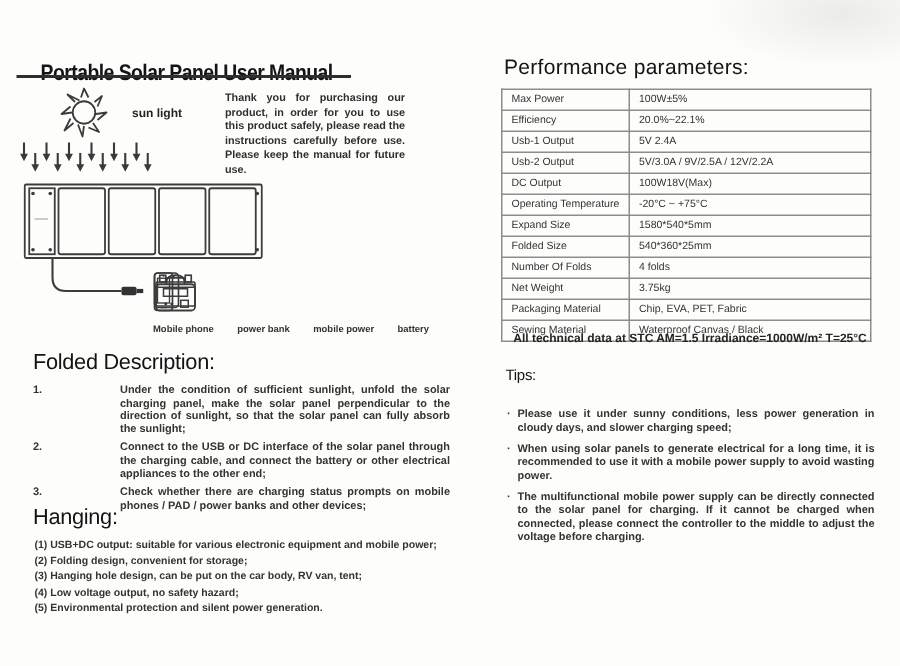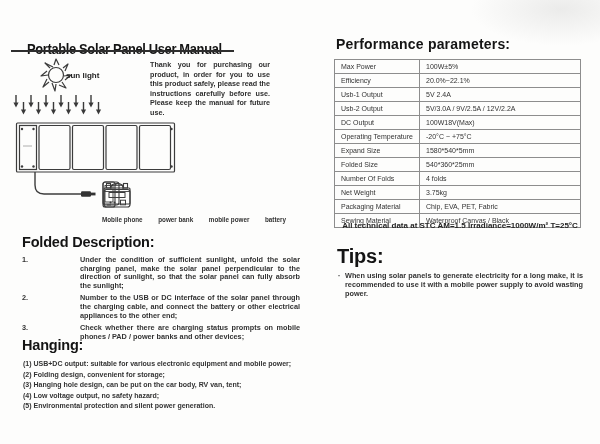--- a/index.html
+++ b/index.html
@@ -13,35 +13,35 @@
     background:radial-gradient(ellipse at 70% 20%, #ebebea 0%, rgba(255,255,255,0) 70%);}
   
   .title{
     position:absolute;left:27px;top:30px;
     font-size:15px;font-weight:700;color:#141414;letter-spacing:-.4px;
     transform:scaleX(.86);transform-origin:left top;white-space:nowrap;
   }
   .title-rule{position:absolute;left:11px;top:50px;width:223px;height:2px;background:#2e2e2e;}
   .illustration{position:absolute;left:10px;top:57px;width:292px;height:166px;}
   .illustration svg{position:absolute;left:0;top:0;}
-  .sun-label{position:absolute;left:56px;top:14px;font-size:8px;font-weight:700;color:#222;}
+  .sun-label{position:absolute;left:78px;top:14px;font-size:8px;font-weight:700;color:#222;}
   .intro{
     position:absolute;left:137px;top:0;width:120px;
     font-size:7.2px;line-height:1.33;font-weight:700;color:#2f2f2f;
     text-align:justify;margin:3px;
   }
   .devices{
     position:absolute;left:92px;top:124px;width:184px;height:42px;
     display:flex;justify-content:space-between;align-items:flex-end;
   }
   .device{display:flex;flex-direction:column;align-items:center;}
   .device .dev-label{font-size:6.3px;font-weight:700;color:#333;margin-top:3px;white-space:nowrap;}
   .sec-heading{
     position:absolute;margin:0;
-    font-size:14.5px;font-weight:700;color:#141414;letter-spacing:-.2px;white-space:nowrap;
+    font-size:14.5px;font-weight:400;color:#141414;letter-spacing:-.2px;white-space:nowrap;
   }
   .desc-list{position:absolute;left:22px;top:256px;width:278px;}
   .desc-item{display:flex;margin-bottom:4px;font-size:7.3px;line-height:1.18;font-weight:700;color:#333;}
   .desc-item .num{flex:0 0 10px;}
   .desc-item .txt{flex:1;text-align:justify;margin-left:48px;}
   .feat-list{position:absolute;left:23px;top:359px;width:290px;}
   .feat-item{font-size:7px;line-height:1.5;font-weight:700;color:#333;white-space:nowrap;}
   
   .perf-heading{left:336px;top:36px;font-size:14px;letter-spacing:.2px;}
   .perf-table{
@@ -50,21 +50,21 @@
   }
   .perf-table td{
     border:1px solid #8d8d8d;font-size:7px;color:#333;
     padding:2px 6px;height:9px;vertical-align:middle;
   }
   .perf-table td.lbl{width:72px;}
   .note{
     position:absolute;left:334px;top:221px;width:252px;margin:0;
     font-size:8px;font-weight:700;color:#242424;white-space:nowrap;text-align:center;
   }
-  .tips-heading{left:337px;top:245px;font-size:20px;}
+  .tips-heading{left:337px;top:245px;font-size:10px;}
   .tips-list{position:absolute;left:337px;top:271px;width:246px;}
   .tip{
     position:relative;padding-left:8px;margin-bottom:5px;
     font-size:7.3px;line-height:1.24;font-weight:700;color:#333;text-align:justify;
   }
   .tip::before{content:"·";position:absolute;left:1px;top:0;font-weight:700;}
   .desc-heading{left:22px;top:234px;}
   .feat-heading{left:22px;top:337px;}
 </style>
 </head>
@@ -190,21 +190,21 @@
 </div>
 
 <h2 class="sec-heading desc-heading">Folded Description:</h2>
 <div class="desc-list">
   <div class="desc-item">
     <span class="num">1.</span>
     <span class="txt">Under the condition of sufficient sunlight, unfold the solar charging panel, make the solar panel perpendicular to the direction of sunlight, so that the solar panel can fully absorb the sunlight;</span>
   </div>
   <div class="desc-item">
     <span class="num">2.</span>
-    <span class="txt">Number to the USB or DC interface of the solar panel through the charging cable, and connect the battery or other electrical appliances to the other end;</span>
+    <span class="txt">Connect to the USB or DC interface of the solar panel through the charging cable, and connect the battery or other electrical appliances to the other end;</span>
   </div>
   <div class="desc-item">
     <span class="num">3.</span>
     <span class="txt">Check whether there are charging status prompts on mobile phones / PAD / power banks and other devices;</span>
   </div>
 </div>
 
 <h2 class="sec-heading feat-heading">Hanging:</h2>
 <div class="feat-list">
   <div class="feat-item">(1) USB+DC output: suitable for various electronic equipment and mobile power;</div>
@@ -266,14 +266,16 @@
         <td class="lbl">Sewing Material</td>
         <td>Waterproof Canvas / Black</td>
       </tr>
   </tbody>
 </table>
 
 <p class="note">All technical data at STC  AM=1.5  Irradiance=1000W/m²  T=25°C</p>
 
 <h2 class="sec-heading tips-heading">Tips:</h2>
 <div class="tips-list">
-  <div class="tip">When using solar panels to generate electricity for a long make, it is recommended to use it with a mobile power supply to avoid wasting power.</div>
+  <div class="tip">Please use it under sunny conditions, less power generation in cloudy days, and slower charging speed;</div>
+  <div class="tip">When using solar panels to generate electrical for a long time, it is recommended to use it with a mobile power supply to avoid wasting power.</div>
+  <div class="tip">The multifunctional mobile power supply can be directly connected to the solar panel for charging. If it cannot be charged when connected, please connect the controller to the middle to adjust the voltage before charging.</div>
 </div>
 
 </body></html>

